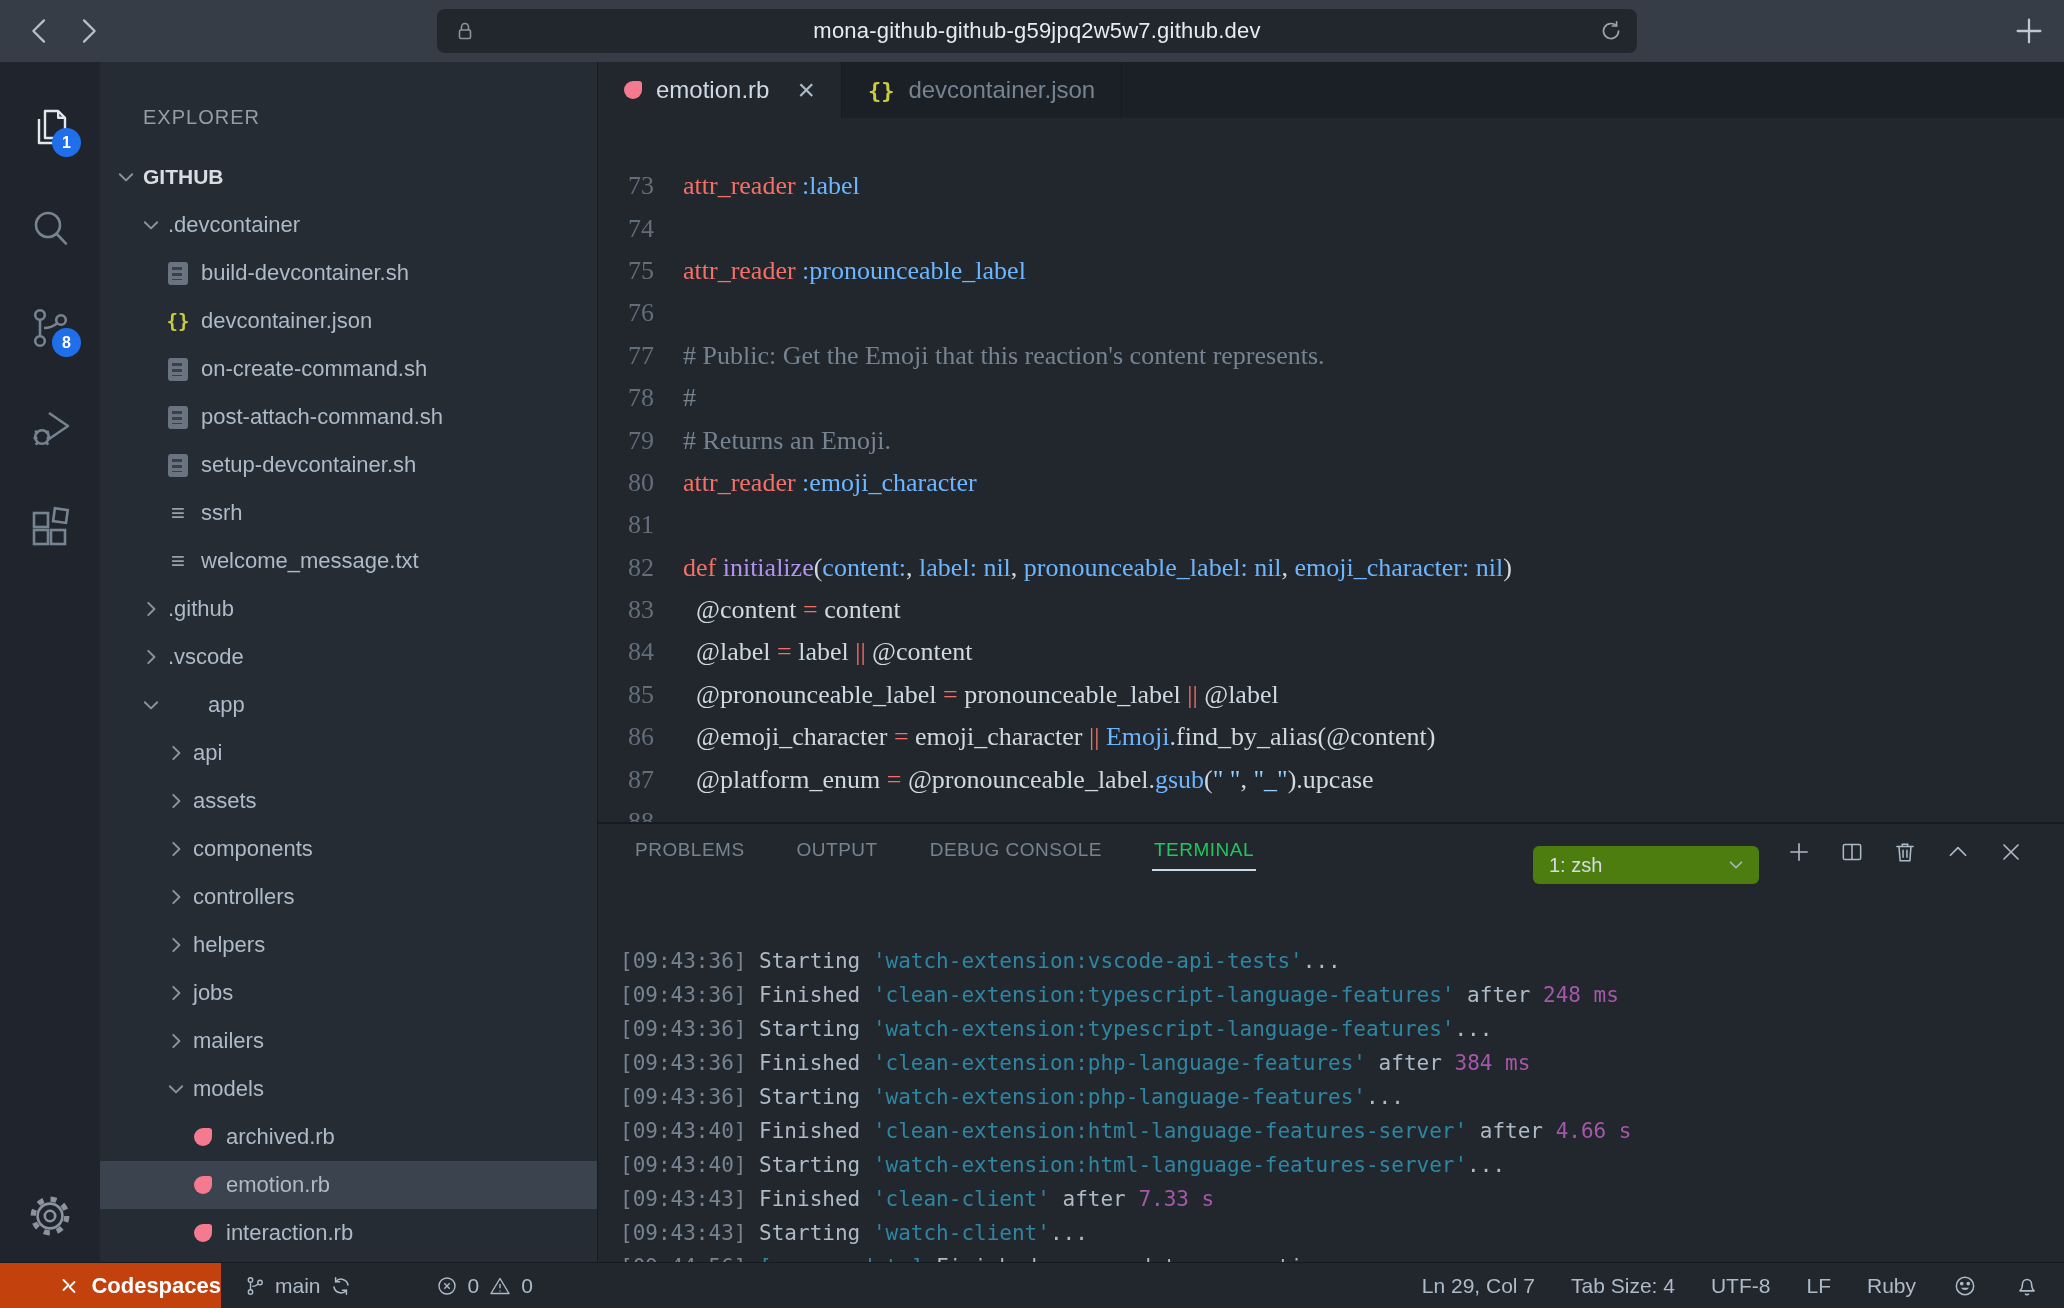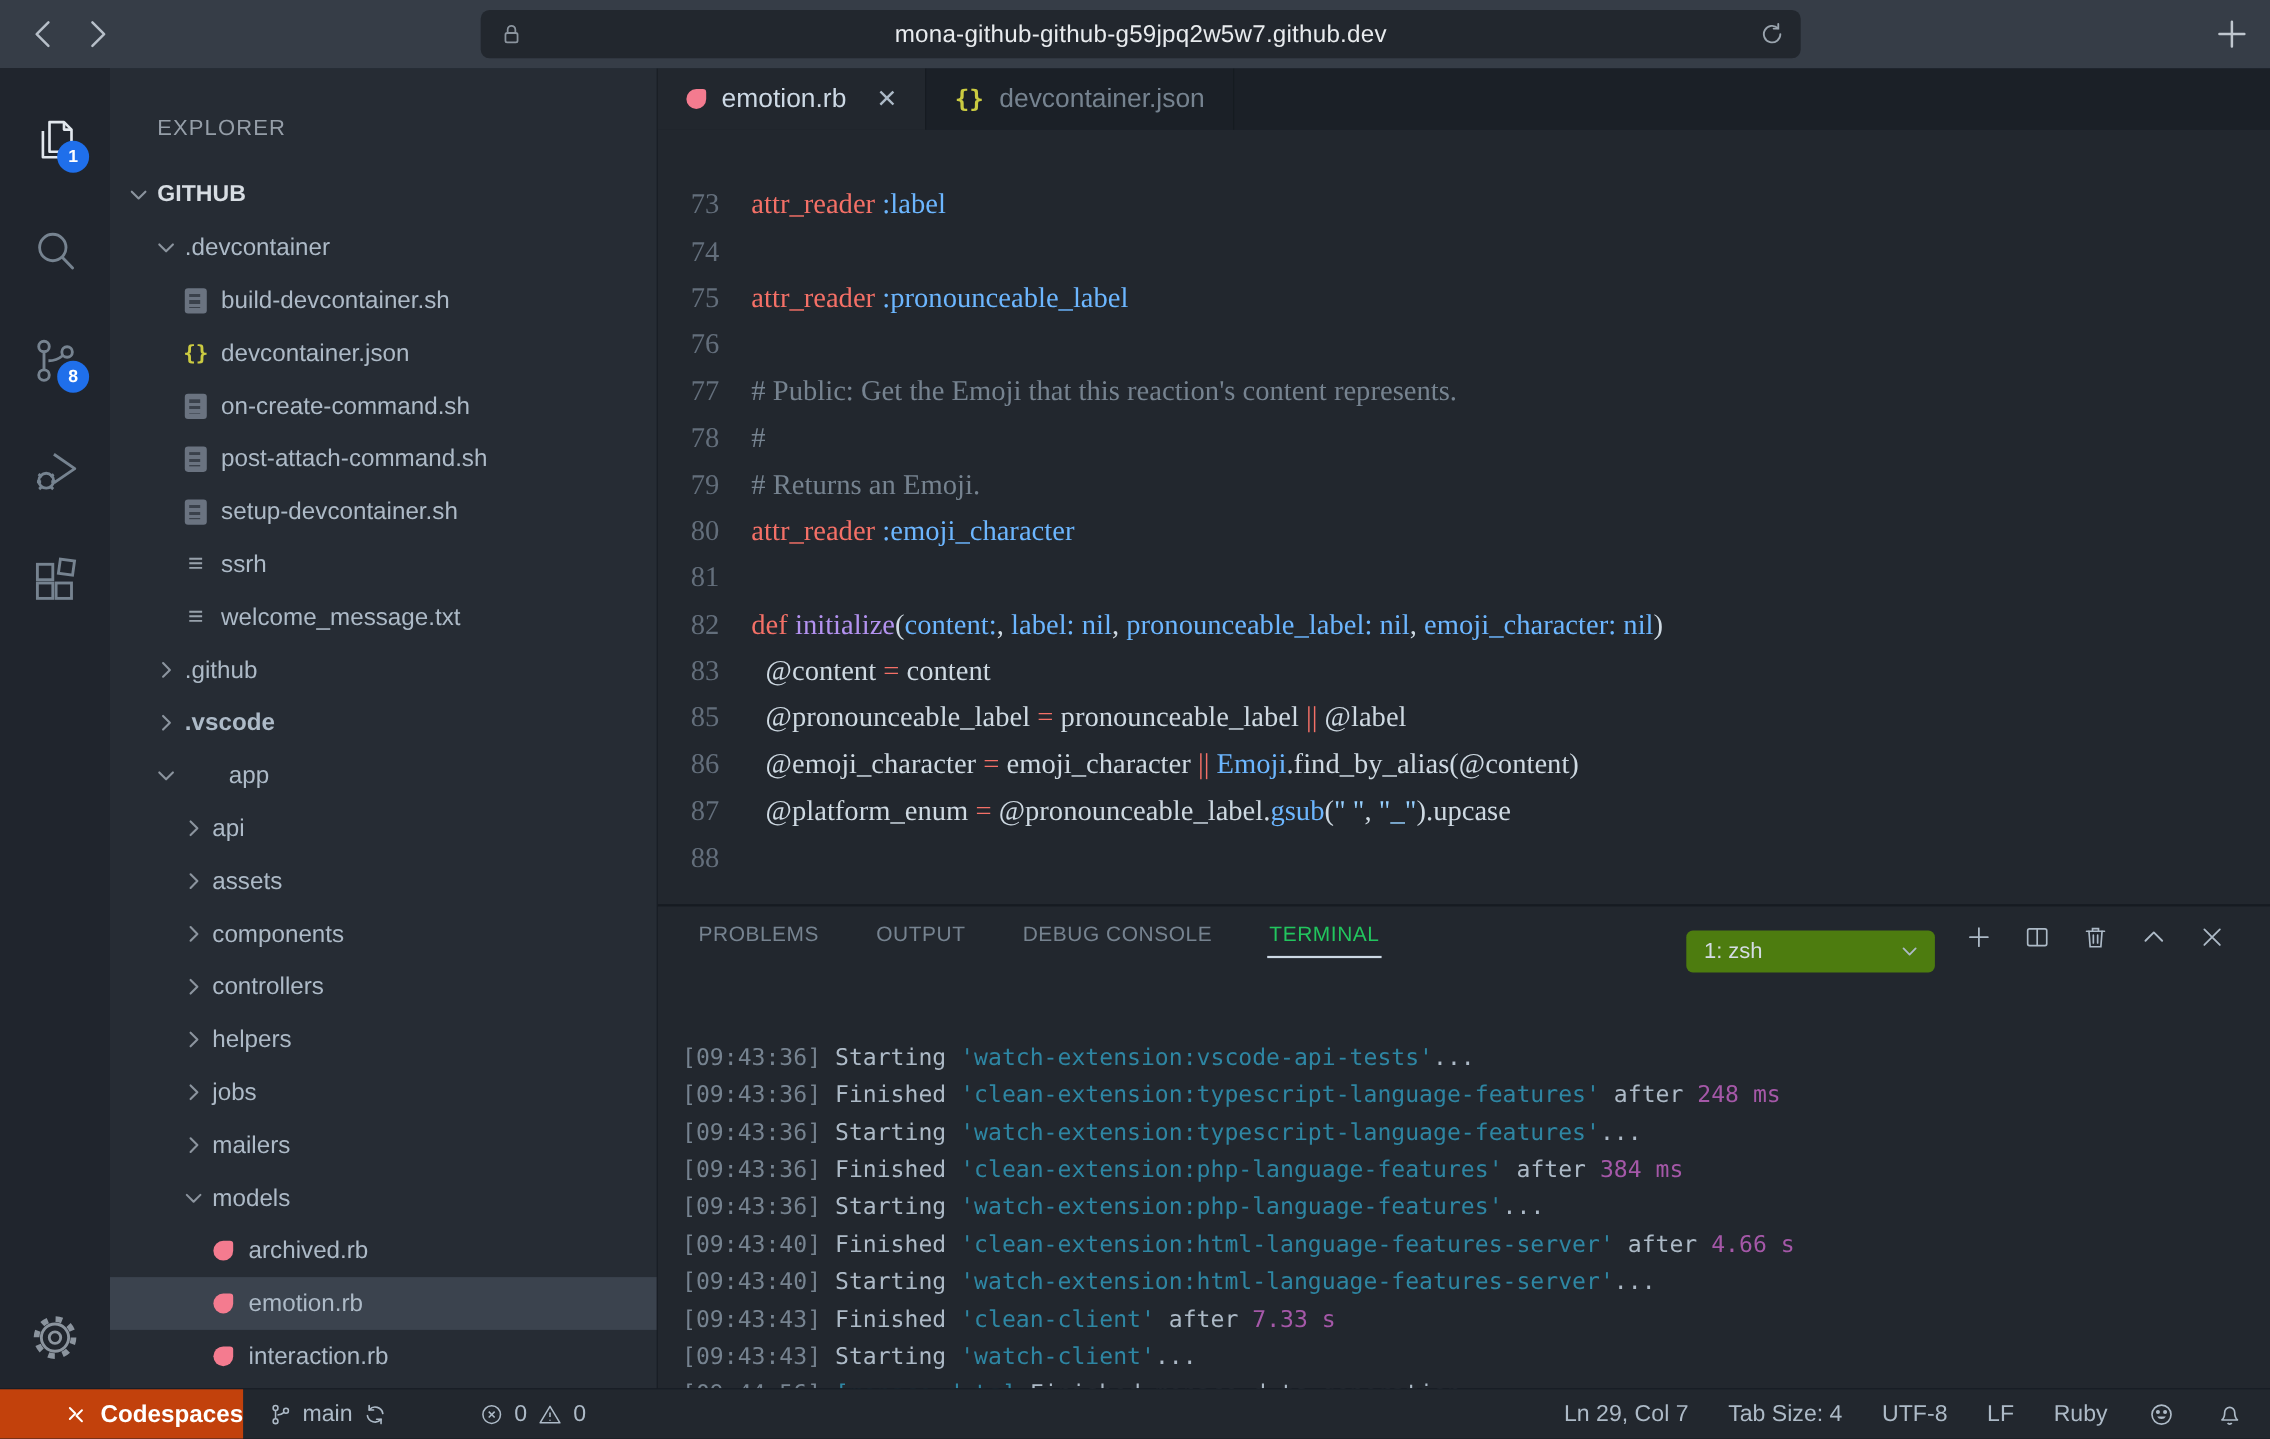--- a/index.html
+++ b/index.html
@@ -244,21 +244,21 @@
             <span class="lbl">welcome_message.txt</span>
           </div>
           <div class="tree-row" style="padding-left: 40px;">
             <span class="chev">
               <svg viewBox="0 0 16 16" fill="none" stroke="currentColor" stroke-width="1.4" stroke-linecap="round" stroke-linejoin="round">
                 <path d="M6 3.5 10.5 8 6 12.5"></path>
               </svg>
             </span>
             <span class="lbl">.github</span>
           </div>
-          <div class="tree-row" style="padding-left: 40px; font-weight: bold;">
+          <div class="tree-row" style="padding-left: 40px;">
             <span class="chev">
               <svg viewBox="0 0 16 16" fill="none" stroke="currentColor" stroke-width="1.4" stroke-linecap="round" stroke-linejoin="round">
                 <path d="M6 3.5 10.5 8 6 12.5"></path>
               </svg>
             </span>
             <span class="lbl">.vscode</span>
           </div>
           <div class="tree-row" style="padding-left: 40px; gap: 40px;">
             <span class="chev">
               <svg viewBox="0 0 16 16" fill="none" stroke="currentColor" stroke-width="1.4" stroke-linecap="round" stroke-linejoin="round">
@@ -372,20 +372,21 @@
             <div class="code-line"><span class="ln">74</span><span class="code"></span></div>
             <div class="code-line"><span class="ln">75</span><span class="code"><span class="tok-kw">attr_reader</span><span class="tok-pl"> </span><span class="tok-sym">:pronounceable_label</span></span></div>
             <div class="code-line"><span class="ln">76</span><span class="code"></span></div>
             <div class="code-line"><span class="ln">77</span><span class="code"><span class="tok-com"># Public: Get the Emoji that this reaction's content represents.</span></span></div>
             <div class="code-line"><span class="ln">78</span><span class="code"><span class="tok-com">#</span></span></div>
             <div class="code-line"><span class="ln">79</span><span class="code"><span class="tok-com"># Returns an Emoji.</span></span></div>
             <div class="code-line"><span class="ln">80</span><span class="code"><span class="tok-kw">attr_reader</span><span class="tok-pl"> </span><span class="tok-sym">:emoji_character</span></span></div>
             <div class="code-line"><span class="ln">81</span><span class="code"></span></div>
             <div class="code-line"><span class="ln">82</span><span class="code"><span class="tok-kw">def</span><span class="tok-pl"> </span><span class="tok-fn">initialize</span><span class="tok-pl">(</span><span class="tok-sym">content:</span><span class="tok-pl">, </span><span class="tok-sym">label:</span><span class="tok-pl"> </span><span class="tok-sym">nil</span><span class="tok-pl">, </span><span class="tok-sym">pronounceable_label:</span><span class="tok-pl"> </span><span class="tok-sym">nil</span><span class="tok-pl">, </span><span class="tok-sym">emoji_character:</span><span class="tok-pl"> </span><span class="tok-sym">nil</span><span class="tok-pl">)</span></span></div>
             <div class="code-line"><span class="ln">83</span><span class="code"><span class="tok-pl">  @content </span><span class="tok-kw">=</span><span class="tok-pl"> content</span></span></div>
+            <div class="code-line"><span class="ln">84</span><span class="code"><span class="tok-pl">  @label </span><span class="tok-kw">=</span><span class="tok-pl"> label </span><span class="tok-kw">||</span><span class="tok-pl"> @content</span></span></div>
             <div class="code-line"><span class="ln">85</span><span class="code"><span class="tok-pl">  @pronounceable_label </span><span class="tok-kw">=</span><span class="tok-pl"> pronounceable_label </span><span class="tok-kw">||</span><span class="tok-pl"> @label</span></span></div>
             <div class="code-line"><span class="ln">86</span><span class="code"><span class="tok-pl">  @emoji_character </span><span class="tok-kw">=</span><span class="tok-pl"> emoji_character </span><span class="tok-kw">||</span><span class="tok-pl"> </span><span class="tok-sym">Emoji</span><span class="tok-pl">.find_by_alias(@content)</span></span></div>
             <div class="code-line"><span class="ln">87</span><span class="code"><span class="tok-pl">  @platform_enum </span><span class="tok-kw">=</span><span class="tok-pl"> @pronounceable_label.</span><span class="tok-sym">gsub</span><span class="tok-pl">(</span><span class="tok-str">" "</span><span class="tok-pl">, </span><span class="tok-str">"_"</span><span class="tok-pl">).upcase</span></span></div>
             <div class="code-line"><span class="ln">88</span><span class="code"></span></div>
           </div>
       </div>
 
       <div class="panel">
         <div class="panel-head">
           <div class="ptabs">

